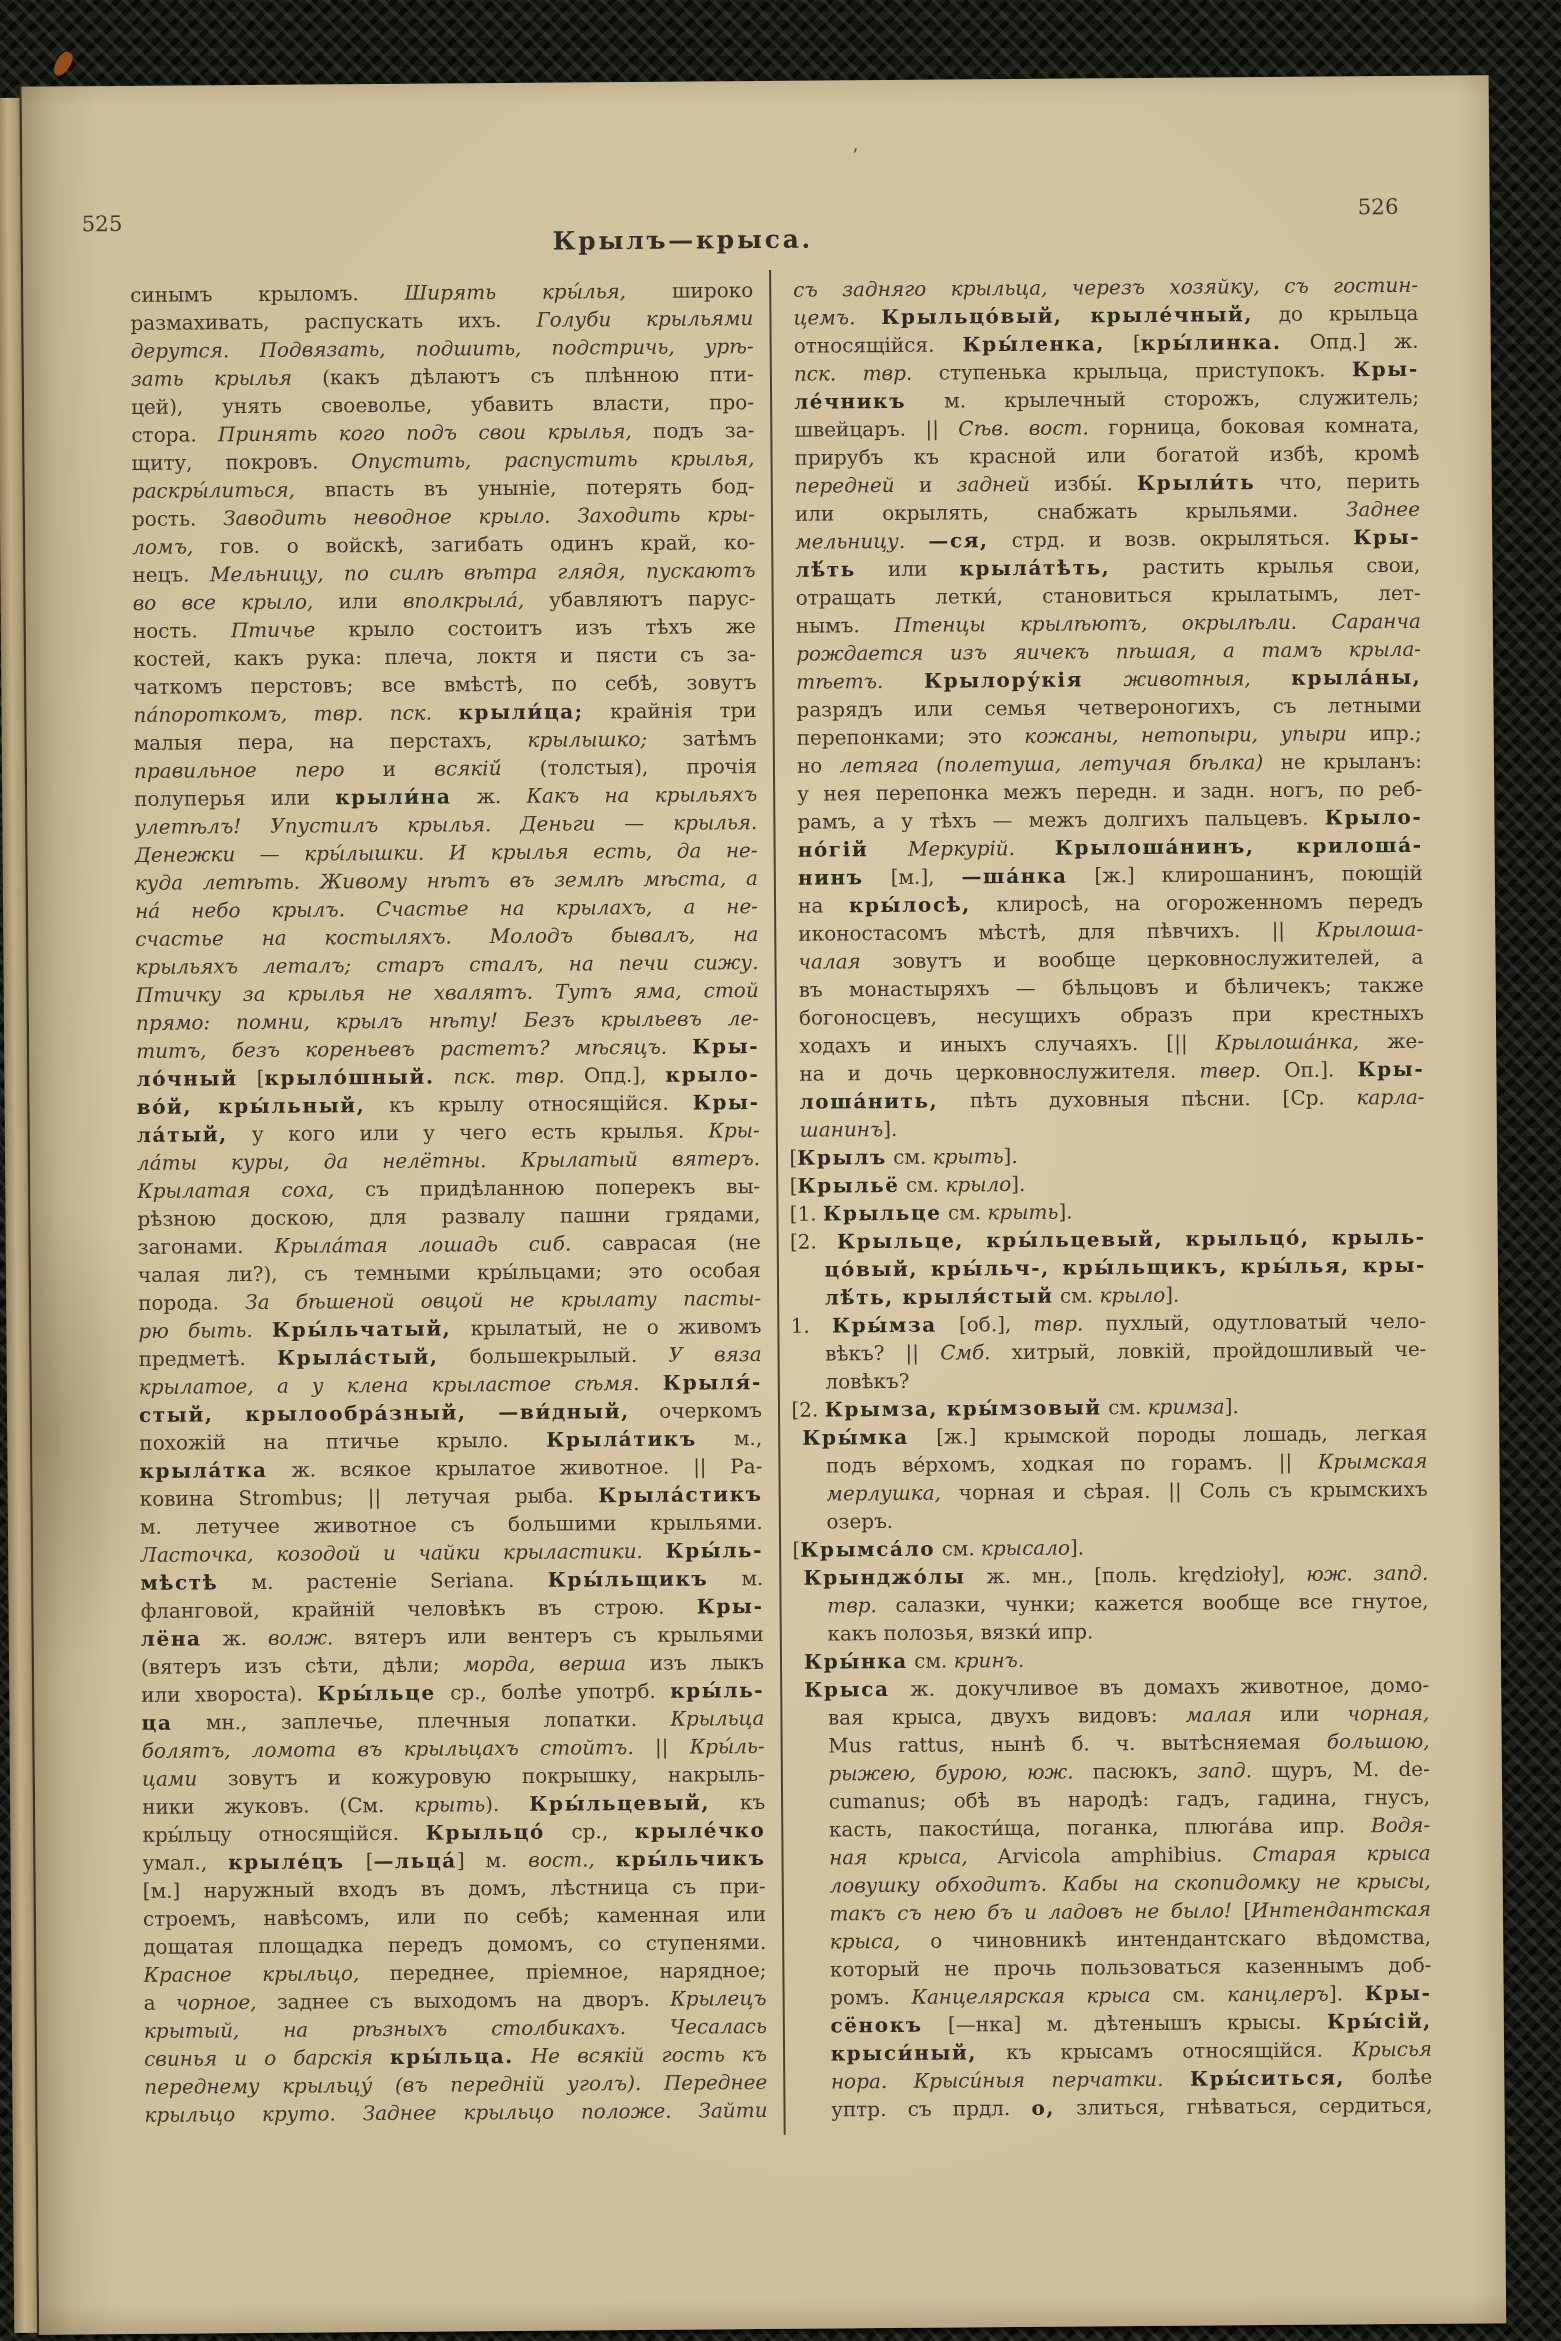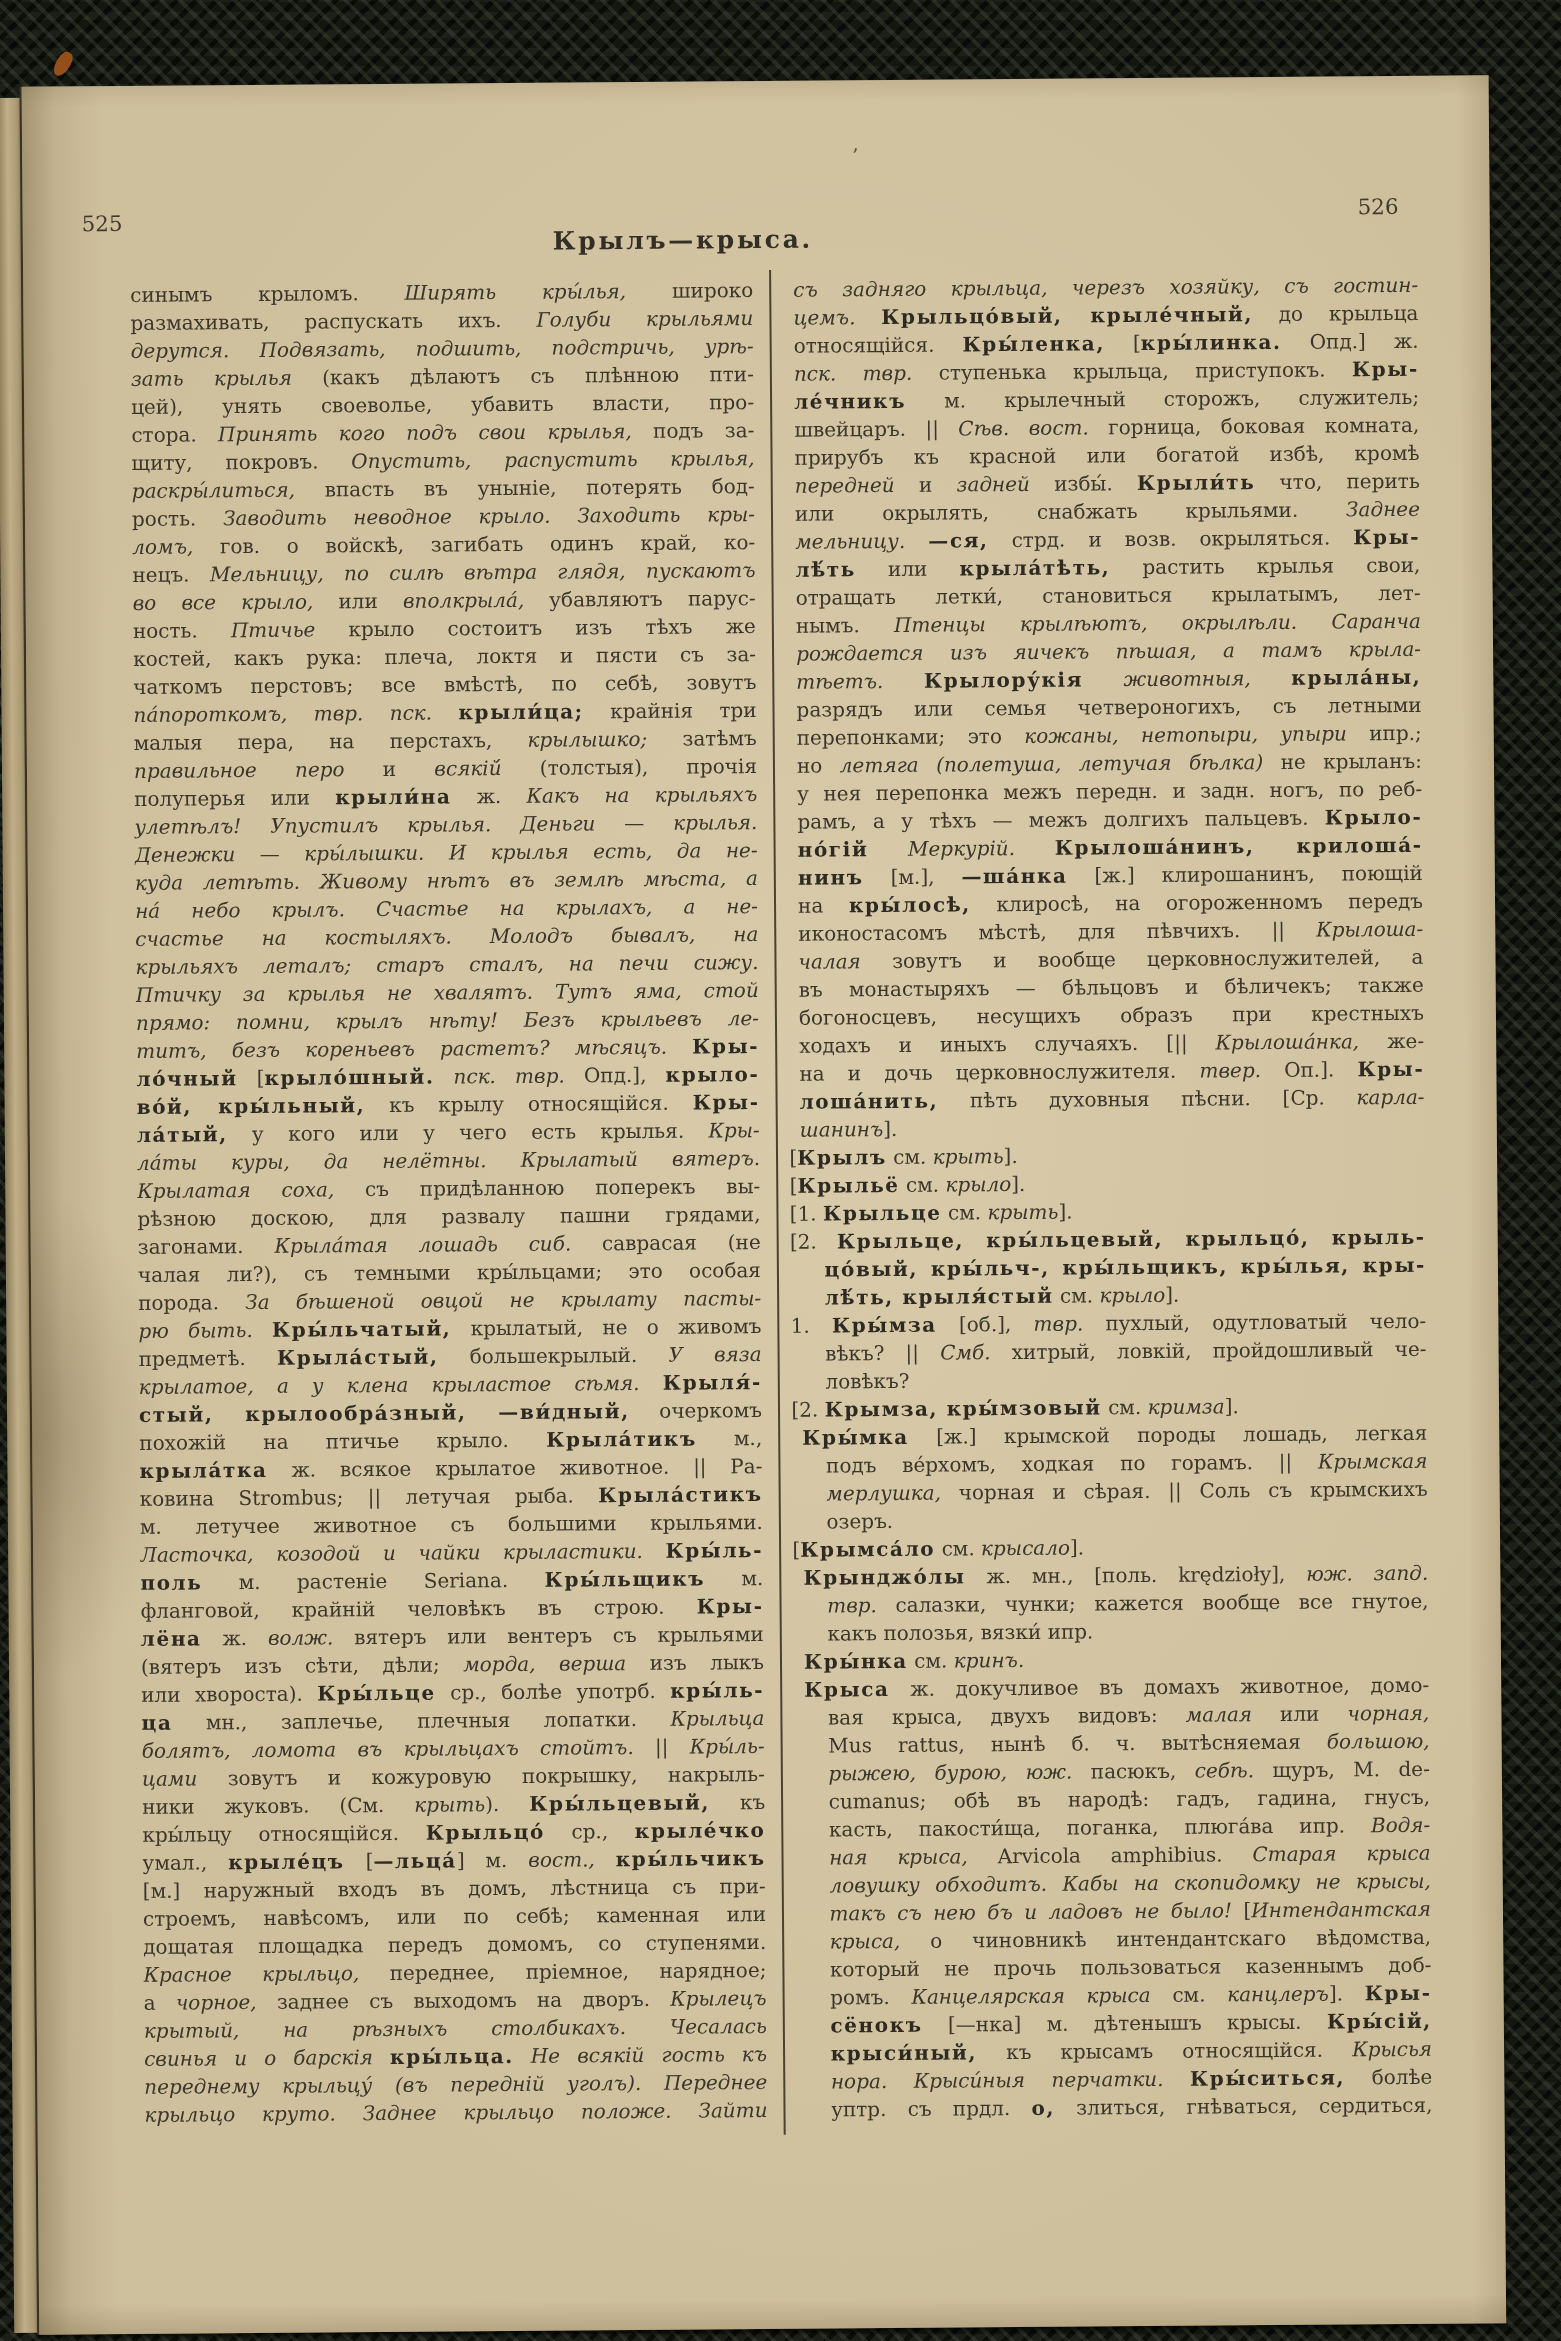--- a/index.html
+++ b/index.html
@@ -101,21 +101,21 @@
         <div class="line jf">порода. <i>За бѣшеной овцой не крылату пасты-</i></div>
         <div class="line jf"><i>рю быть.</i> <b>Кры́льчатый,</b> крылатый, не о живомъ</div>
         <div class="line jf">предметѣ. <b>Крыла́стый,</b> большекрылый. <i>У вяза</i></div>
         <div class="line jf"><i>крылатое, а у клена крыластое сѣмя.</i> <b>Крыля́-</b></div>
         <div class="line jf"><b>стый, крылообра́зный, —ви́дный,</b> очеркомъ</div>
         <div class="line jf">похожій на птичье крыло. <b>Крыла́тикъ</b> м.,</div>
         <div class="line jf"><b>крыла́тка</b> ж. всякое крылатое животное. || Ра-</div>
         <div class="line jf">ковина Strombus; || летучая рыба. <b>Крыла́стикъ</b></div>
         <div class="line jf">м. летучее животное съ большими крыльями.</div>
         <div class="line jf"><i>Ласточка, козодой и чайки крыластики.</i> <b>Кры́ль-</b></div>
-        <div class="line jf"><b>поль</b> м. растеніе Seriana. <b>Кры́льщикъ</b> м.</div>
+        <div class="line jf"><b>мѣстѣ</b> м. растеніе Seriana. <b>Кры́льщикъ</b> м.</div>
         <div class="line jf">фланговой, крайній человѣкъ въ строю. <b>Кры-</b></div>
         <div class="line jf"><b>лёна</b> ж. <i>волж.</i> вятеръ или вентеръ съ крыльями</div>
         <div class="line jf">(вятеръ изъ сѣти, дѣли; <i>морда, верша</i> изъ лыкъ</div>
         <div class="line jf">или хвороста). <b>Кры́льце</b> ср., болѣе употрб. <b>кры́ль-</b></div>
         <div class="line jf"><b>ца</b> мн., заплечье, плечныя лопатки. <i>Крыльца</i></div>
         <div class="line jf"><i>болятъ, ломота въ крыльцахъ стойтъ.</i> || <i>Кры́ль-</i></div>
         <div class="line jf"><i>цами</i> зовутъ и кожуровую покрышку, накрыль-</div>
         <div class="line jf">ники жуковъ. (См. <i>крыть</i>). <b>Кры́льцевый,</b> къ</div>
         <div class="line jf">кры́льцу относящійся. <b>Крыльцо́</b> ср., <b>крыле́чко</b></div>
         <div class="line jf">умал., <b>крыле́цъ</b> [<b>—льца́</b>] м. <i>вост.,</i> <b>кры́льчикъ</b></div>
@@ -176,21 +176,21 @@
         <div class="line jf ind"><i>мерлушка,</i> чорная и сѣрая. || Соль съ крымскихъ</div>
         <div class="line je ind">озеръ.</div>
         <div class="line je out">[<b>Крымса́ло</b> см. <i>крысало</i>].</div>
         <div class="line jf"><b>Крынджо́лы</b> ж. мн., [поль. krędzioły], <i>юж. запд.</i></div>
         <div class="line jf ind"><i>твр.</i> салазки, чунки; кажется вообще все гнутое,</div>
         <div class="line je ind">какъ полозья, вязки́ ипр.</div>
         <div class="line je"><b>Кры́нка</b> см. <i>кринъ</i>.</div>
         <div class="line jf"><b>Крыса</b> ж. докучливое въ домахъ животное, домо-</div>
         <div class="line jf ind">вая крыса, двухъ видовъ: <i>малая</i> или <i>чорная,</i></div>
         <div class="line jf ind">Mus rattus, нынѣ б. ч. вытѣсняемая <i>большою,</i></div>
-        <div class="line jf ind"><i>рыжею, бурою,</i> <i>юж.</i> пасюкъ, <i>себѣ.</i> щуръ, M. de-</div>
+        <div class="line jf ind"><i>рыжею, бурою,</i> <i>юж.</i> пасюкъ, <i>запд.</i> щуръ, M. de-</div>
         <div class="line jf ind">cumanus; обѣ въ народѣ: гадъ, гадина, гнусъ,</div>
         <div class="line jf ind">касть, пакости́ща, поганка, плюга́ва ипр. <i>Водя-</i></div>
         <div class="line jf ind"><i>ная крыса,</i> Arvicola amphibius. <i>Старая крыса</i></div>
         <div class="line jf ind"><i>ловушку обходитъ. Кабы на скопидомку не крысы,</i></div>
         <div class="line jf ind"><i>такъ съ нею бъ и ладовъ не было!</i> [<i>Интендантская</i></div>
         <div class="line jf ind"><i>крыса,</i> о чиновникѣ интендантскаго вѣдомства,</div>
         <div class="line jf ind">который не прочь пользоваться казеннымъ доб-</div>
         <div class="line jf ind">ромъ. <i>Канцелярская крыса</i> см. <i>канцлеръ</i>]. <b>Кры-</b></div>
         <div class="line jf ind"><b>сёнокъ</b> [—нка] м. дѣтенышъ крысы. <b>Кры́сій,</b></div>
         <div class="line jf ind"><b>крыси́ный,</b> къ крысамъ относящійся. <i>Крысья</i></div>

